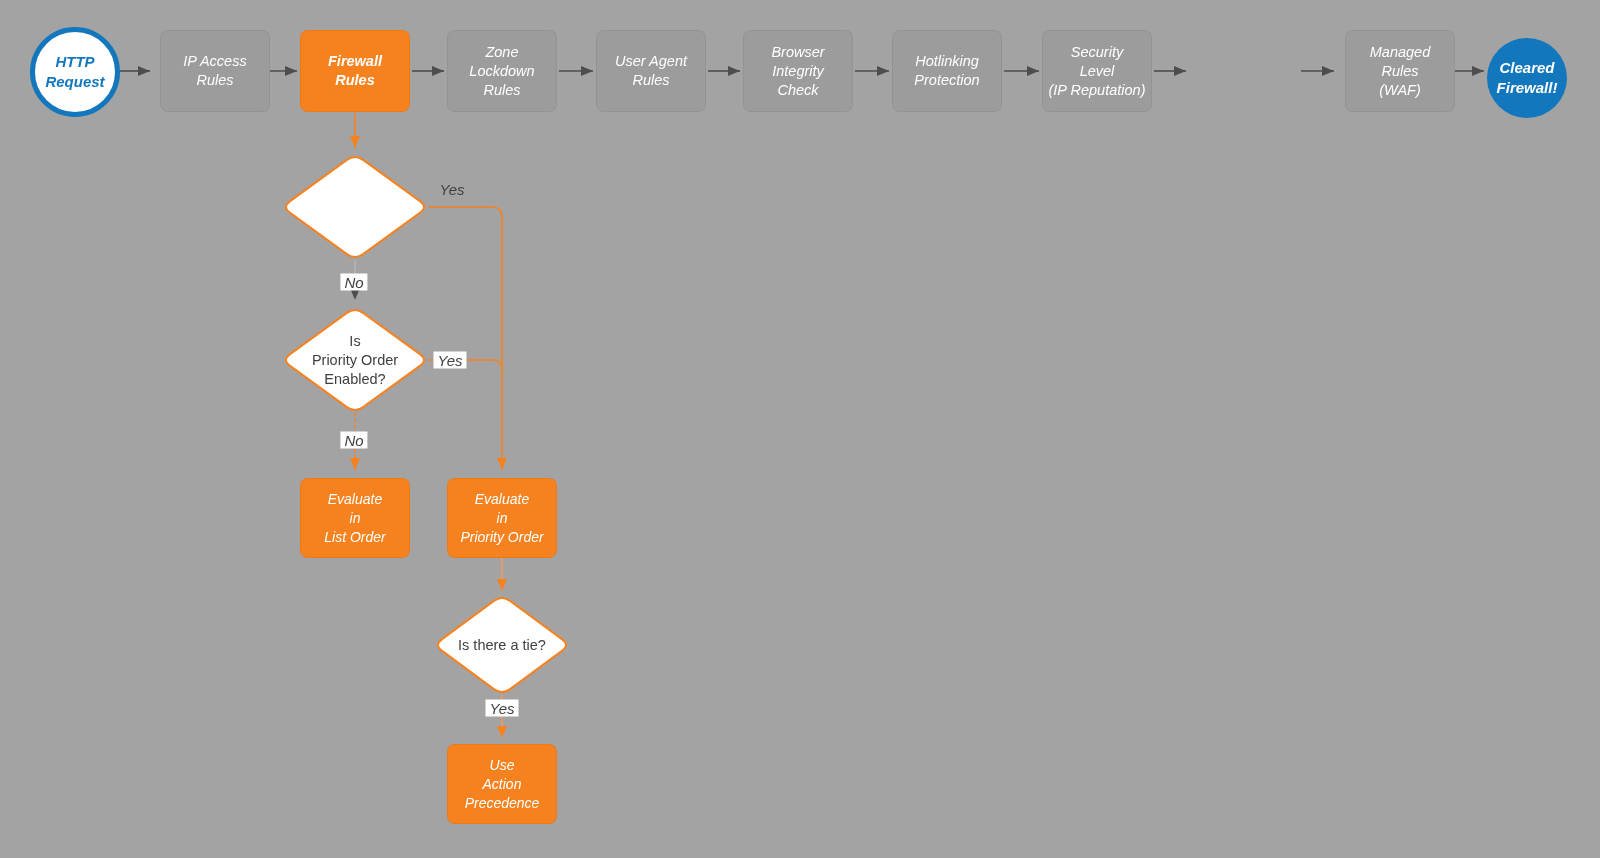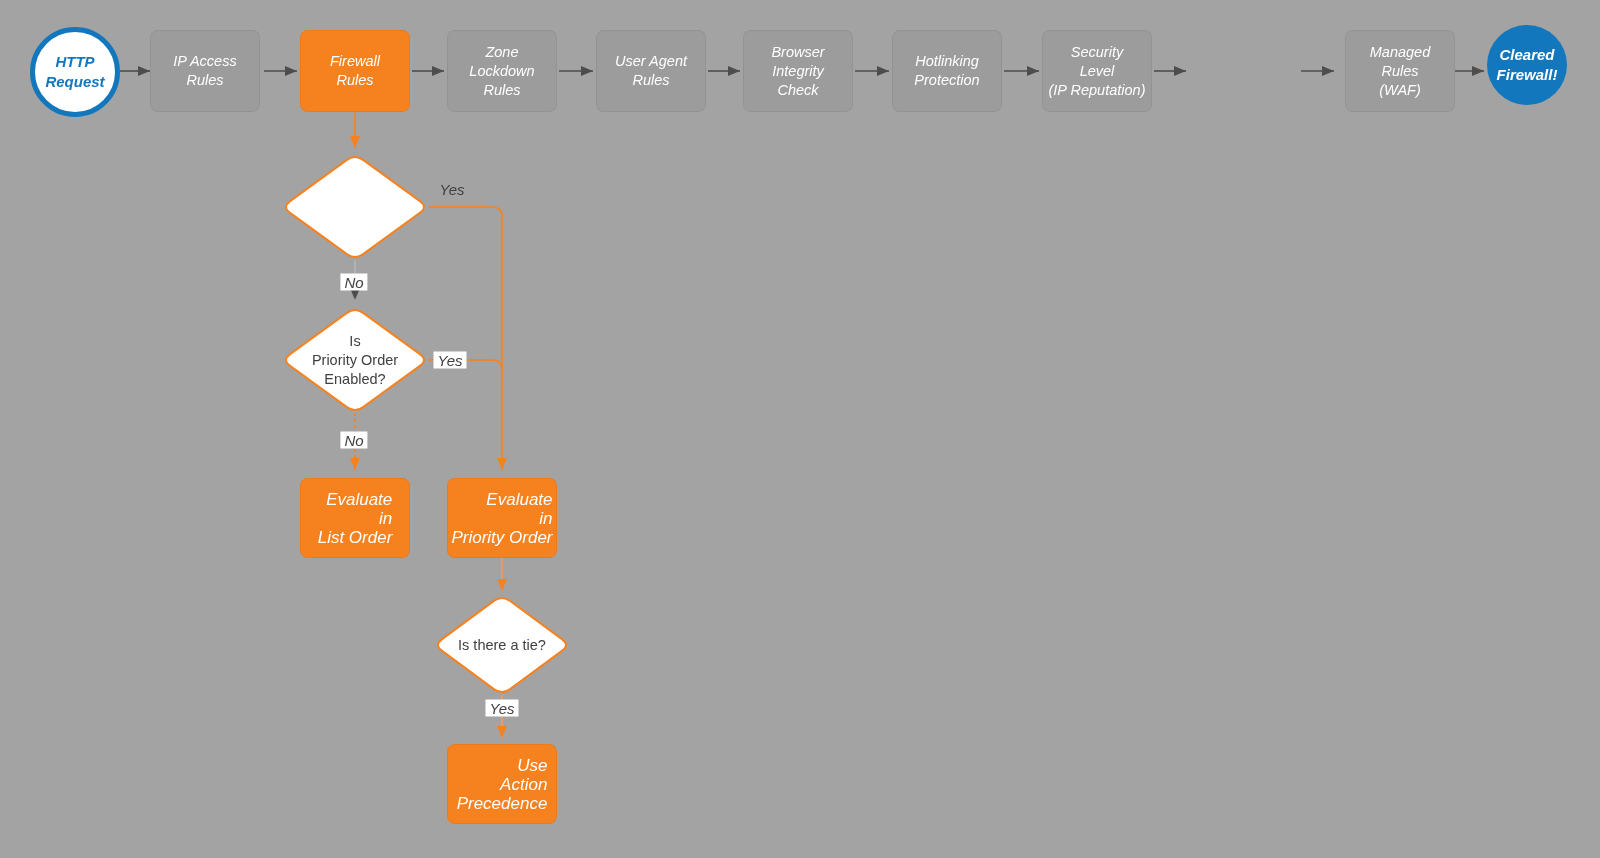--- a/index.html
+++ b/index.html
@@ -38,20 +38,21 @@
     font-style: italic;
     color: #ffffff;
   }
   .pnode.gray {
     background: #9C9C9C;
     border: 1.5px dotted #8A8A8A;
   }
   .pnode.orange {
     background: #F6821F;
     border: 1.5px dotted #E2740F;
+    font-weight: bold;
   }
   
   .circle {
     position: absolute;
     border-radius: 50%;
     box-sizing: border-box;
     display: flex;
     align-items: center;
     justify-content: center;
     text-align: center;
@@ -65,42 +66,42 @@
     left: 30px;
     top: 27px;
     width: 90px;
     height: 90px;
     background: #ffffff;
     border: 5px solid #1277BD;
     color: #1277BD;
   }
   .circle.end {
     left: 1487px;
-    top: 25px;
+    top: 38px;
     width: 80px;
     height: 80px;
     background: #1277BD;
     color: #ffffff;
     text-align: center;
   }
   
   .action {
     position: absolute;
     width: 110px;
     height: 80px;
     box-sizing: border-box;
     border-radius: 8px;
     background: #F6821F;
     border: 1.5px dotted #E2740F;
     display: flex;
     align-items: center;
     justify-content: center;
-    text-align: right;
-    white-space: pre-line;
-    font-size: 17px;
+    text-align: center;
+    white-space: pre-line;
+    font-size: 14px;
     line-height: 19px;
     font-style: italic;
     color: #ffffff;
   }
   
   .dtext {
     position: absolute;
     display: flex;
     align-items: center;
     justify-content: center;
@@ -171,21 +172,21 @@
       <path d="M 363.1 312.9 L 419.9 354.1 Q 428 360 419.9 365.9 L 363.1 407.1 Q 355 413 346.9 407.1 L 290.1 365.9 Q 282 360 290.1 354.1 L 346.9 312.9 Q 355 307 363.1 312.9 Z"></path>
       <path d="M 510.1 600.9 L 561.9 639.1 Q 570 645 561.9 650.9 L 510.1 689.1 Q 502 695 493.9 689.1 L 442.1 650.9 Q 434 645 442.1 639.1 L 493.9 600.9 Q 502 595 510.1 600.9 Z"></path>
     </g>
   </svg>
 
   <div class="circle start">HTTP
 Request</div>
   <div class="circle end">Cleared
 Firewall!</div>
 
-  <div class="pnode gray" style="left:150px">IP Access
+  <div class="pnode gray" style="left:160px">IP Access
 Rules</div>
   <div class="pnode orange" style="left:300px">Firewall
 Rules</div>
   <div class="pnode gray" style="left:447px">Zone
 Lockdown
 Rules</div>
   <div class="pnode gray" style="left:596px">User Agent
 Rules</div>
   <div class="pnode gray" style="left:892px">Hotlinking
 Protection</div>

